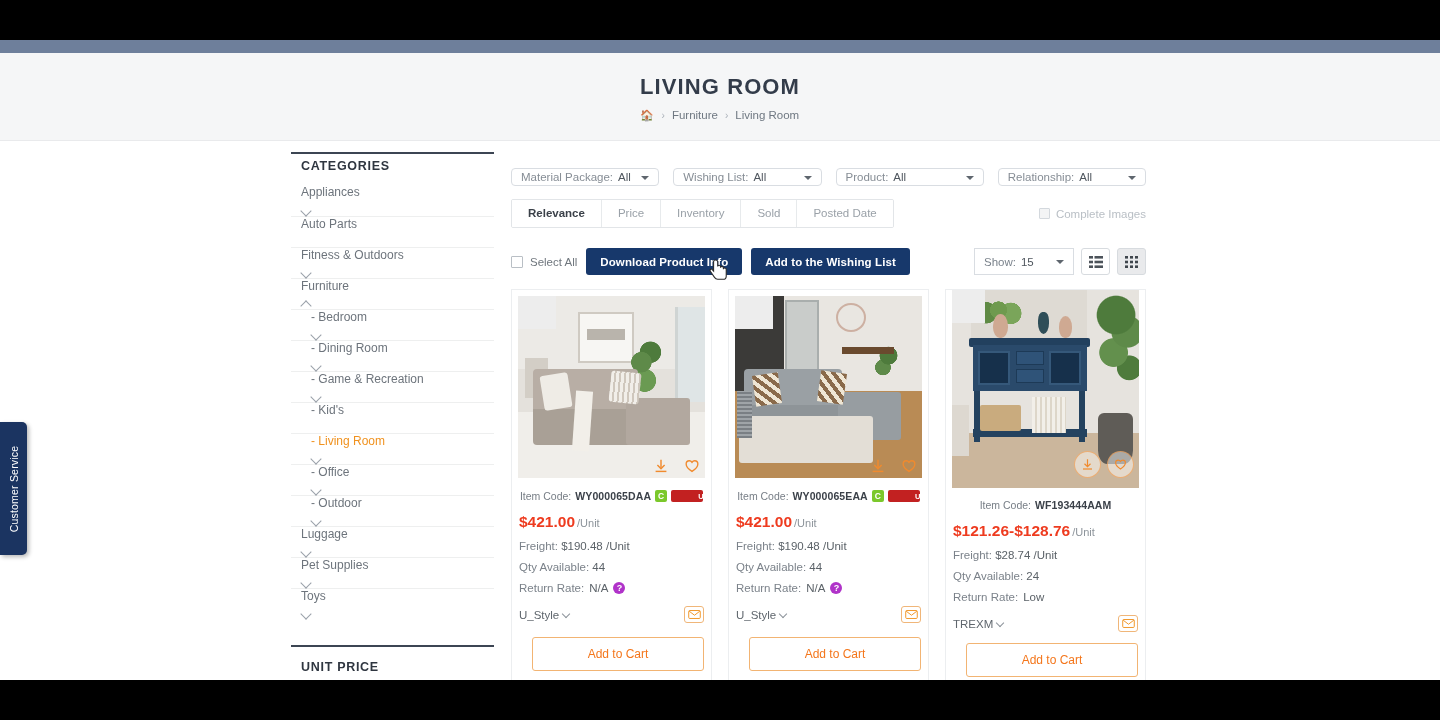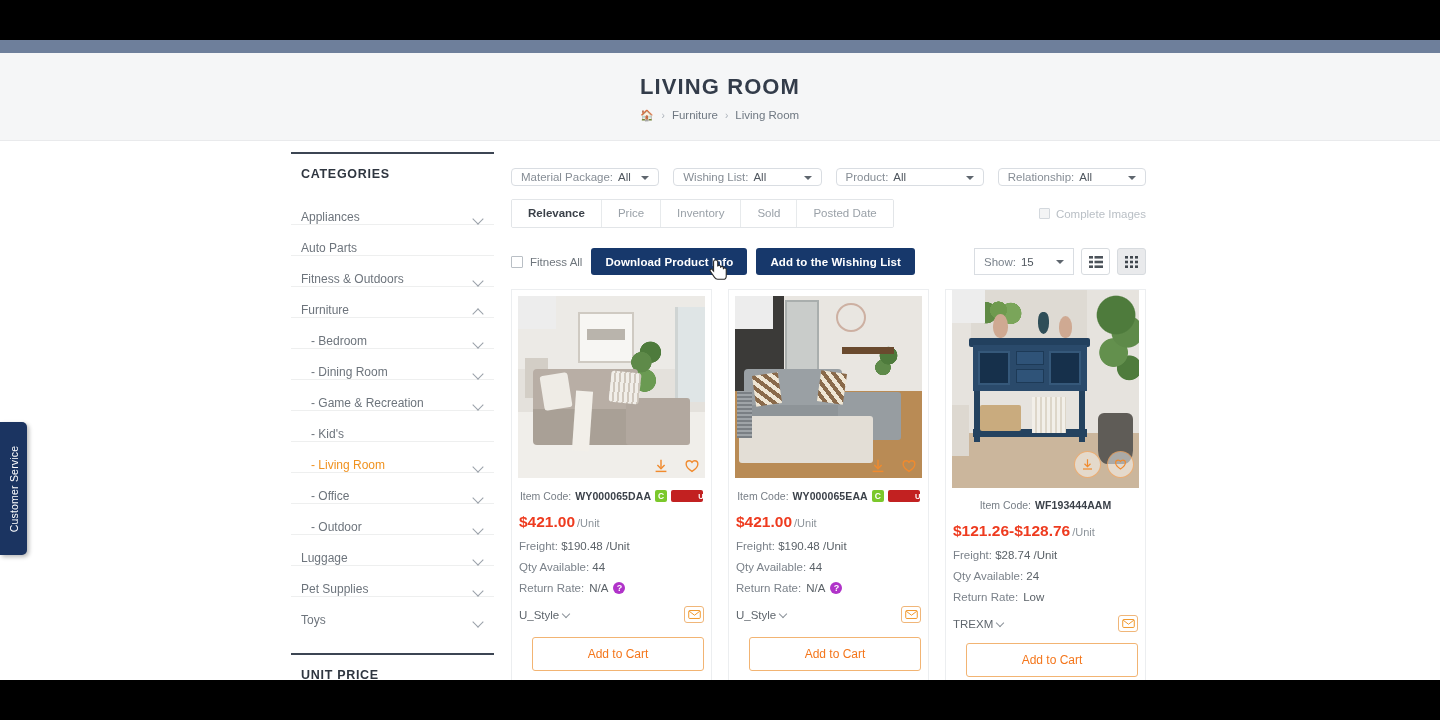--- a/index.html
+++ b/index.html
@@ -46,26 +46,26 @@
   .crumbs .crumb { color: #6f7882; }
 
   
   .content { position: absolute; left: 0; top: 101px; width: 1440px; height: 539px; }
 
   
   .sidebar { position: absolute; left: 291px; top: 11px; width: 203px; }
   .side-block-rule { height: 2px; background: #3c4553; width: 100%; }
   .side-head {
     font-size: 12.5px; font-weight: bold; color: #2f3640;
-    letter-spacing: .7px; padding: 13px 10px 12px 10px;
+    letter-spacing: .7px; padding: 5px 10px 12px 10px;
   }
   .cat-row {
-    display: flex; align-items: flex-end; justify-content: space-between;
+    display: flex; align-items: flex-start; justify-content: space-between;
     height: 31px; padding: 0 10px; border-top: 1px solid #eeefef;
-    font-size: 12px; color: #6d747c; cursor: pointer;
+    font-size: 12px; color: #6d747c; cursor: pointer; flex-direction: column;
   }
   .cat-row.first { border-top: none; }
   .cat-row.sub { padding-left: 20px; }
   .cat-row.active { color: #f0921f; }
   .chev { width: 11px; height: 11px; position: relative; flex: none; }
   .chev::before {
     content:''; position:absolute; left:1px; top:2px; width:7px; height:7px;
     border-right: 1.4px solid #9aa1a9; border-bottom: 1.4px solid #9aa1a9;
     transform: rotate(45deg);
   }
@@ -344,21 +344,21 @@
             </div>
           <div class="complete-images">
             <span class="cbox"></span>
             <span>Complete Images</span>
           </div>
         </div>
 
         <div class="actionrow">
           <div class="selectall">
             <span class="cbox-lg"></span>
-            <span>Fitness All</span>
+            <span>Select All</span>
           </div>
           <button class="btn-navy">Download Product Info</button>
           <button class="btn-navy">Add to the Wishing List</button>
           <div class="right">
             <div class="show-sel">
               <span class="lbl">Show:</span>
               <span class="val">15</span>
               <span class="caret"></span>
             </div>
             <div class="viewbtn">

